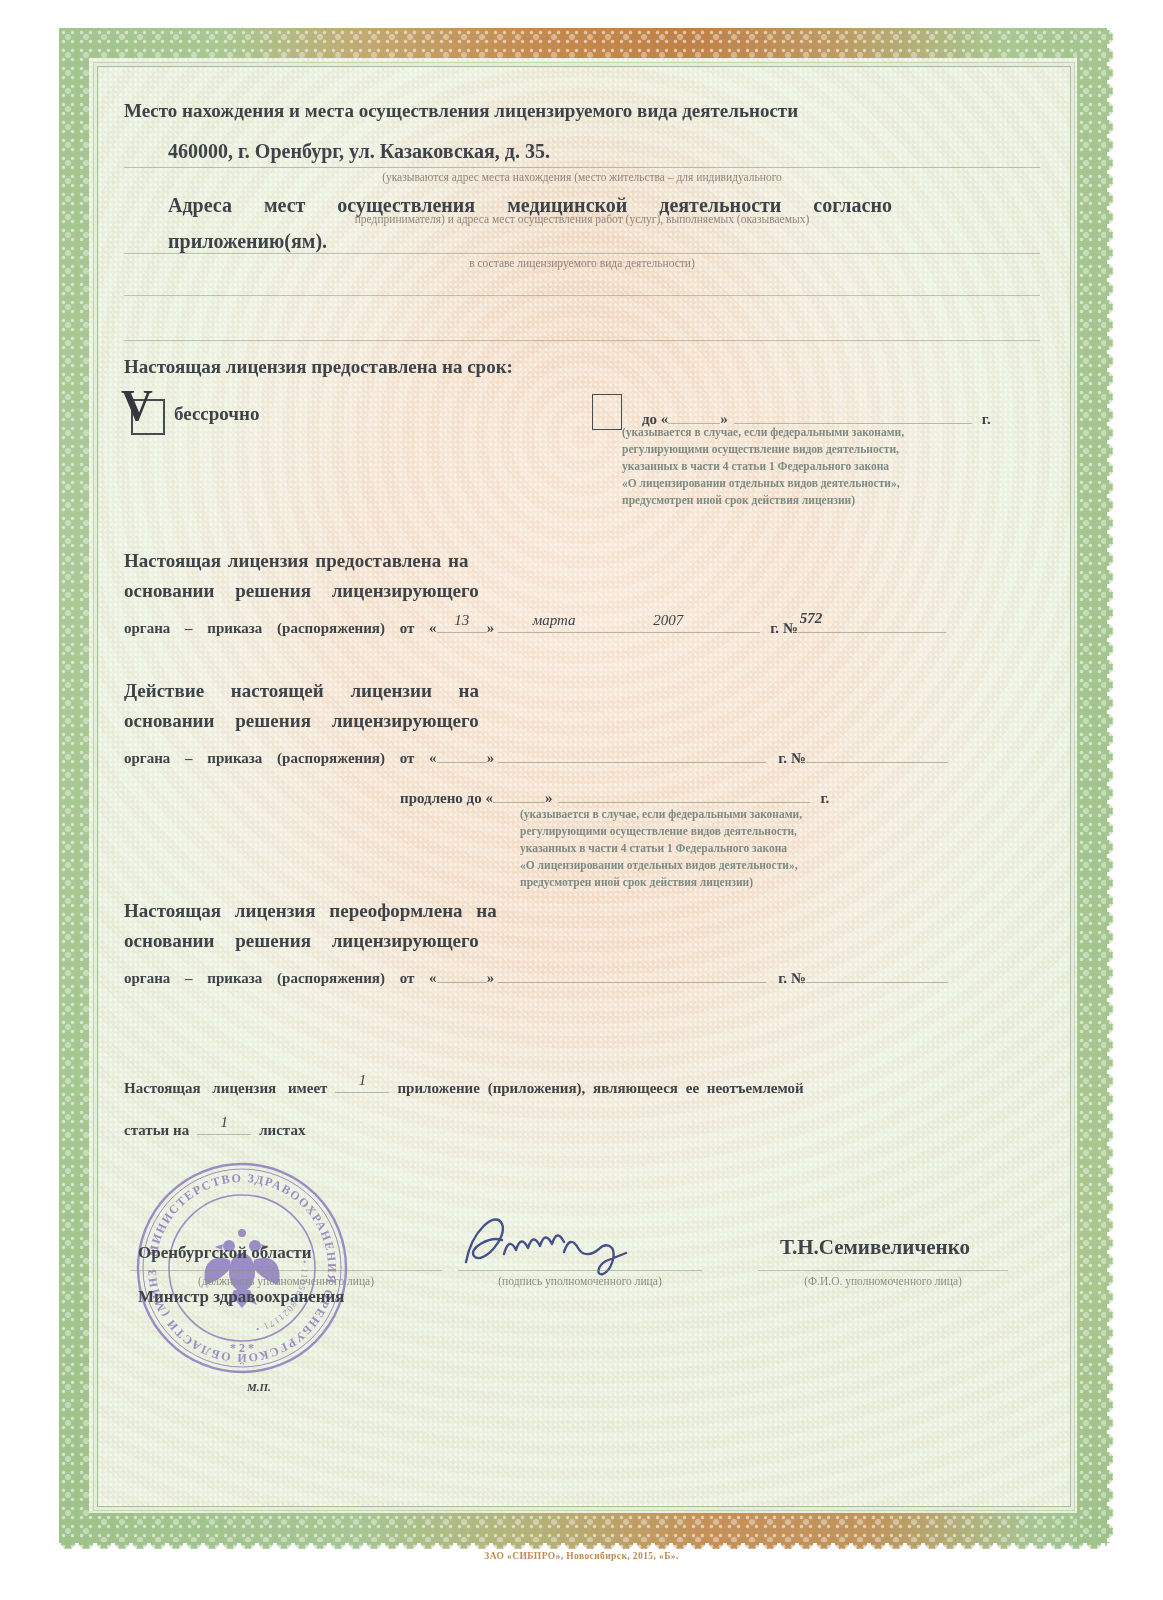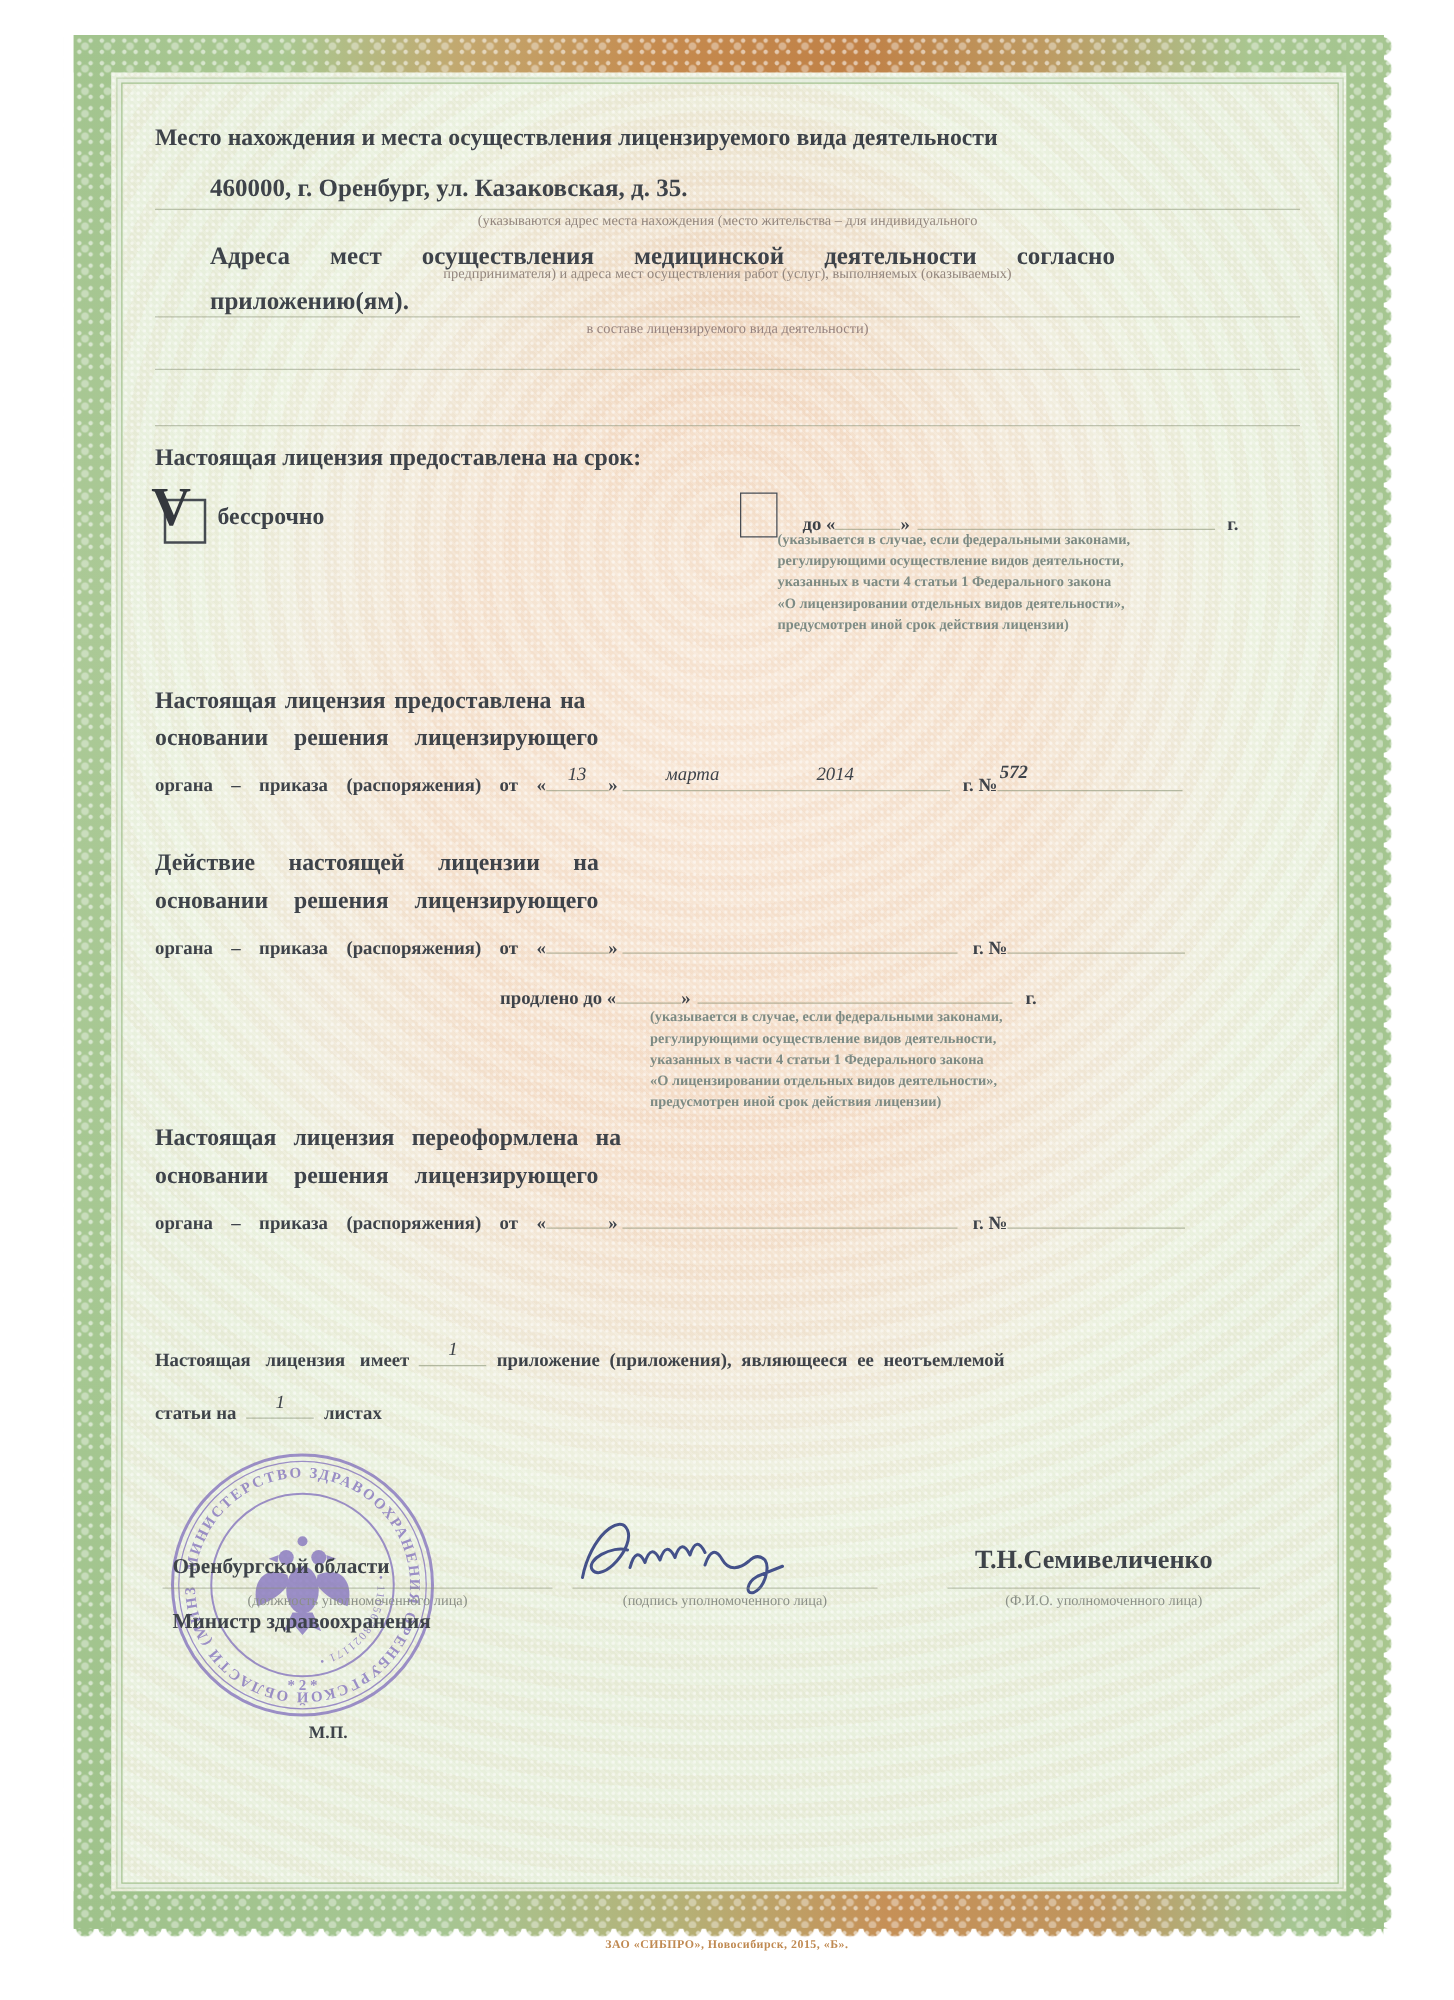--- a/index.html
+++ b/index.html
@@ -119,21 +119,21 @@
   <div class="row" style="left:124px;top:608px;width:916px;">
     <span style="word-spacing:11px;">органа – приказа (распоряжения) от «</span>
     <span class="blank" style="width:50px;">
         <i class="val">13</i>
       </span>
     <span>»</span>
     <span class="blank" style="width:112px;margin-left:4px;">
         <i class="val">марта</i>
       </span>
     <span class="blank" style="width:116px;">
-        <i class="val">2014</i>
+        <i class="val">2007</i>
       </span>
     <span class="blank" style="width:34px;"></span>
     <span style="margin-left:10px;">г. №</span>
     <span class="blank" style="width:148px;">
         <i class="val-left">572</i>
       </span>
   </div>
 
   <div class="t" style="left:124px;top:678px;word-spacing:22px;">Действие настоящей лицензии на</div>
   <div class="t" style="left:124px;top:708px;word-spacing:16px;">основании решения лицензирующего</div>
@@ -225,17 +225,17 @@
   <div class="rule" style="left:130px;top:1270px;width:312px;"></div>
   <div class="cap" style="left:130px;top:1274px;width:312px;color:#8b9087;">(должность уполномоченного лица)</div>
 
   <div class="rule" style="left:458px;top:1270px;width:244px;"></div>
   <div class="cap" style="left:458px;top:1274px;width:244px;color:#8b9087;">(подпись уполномоченного лица)</div>
 
   <div class="t" style="left:780px;top:1234px;font-size:21px;">Т.Н.Семивеличенко</div>
   <div class="rule" style="left:758px;top:1270px;width:250px;"></div>
   <div class="cap" style="left:758px;top:1274px;width:250px;color:#8b9087;">(Ф.И.О. уполномоченного лица)</div>
 
-  <div class="t" style="left:247px;top:1374px;font-size:14px;">М.П.</div>
+  <div class="t" style="left:247px;top:1374px;font-size:11px;font-style:italic;">М.П.</div>
 
   <div class="footer-note" style="top:1551px;">ЗАО «СИБПРО», Новосибирск, 2015, «Б».</div>
 
 </div>
 
 </body></html>

